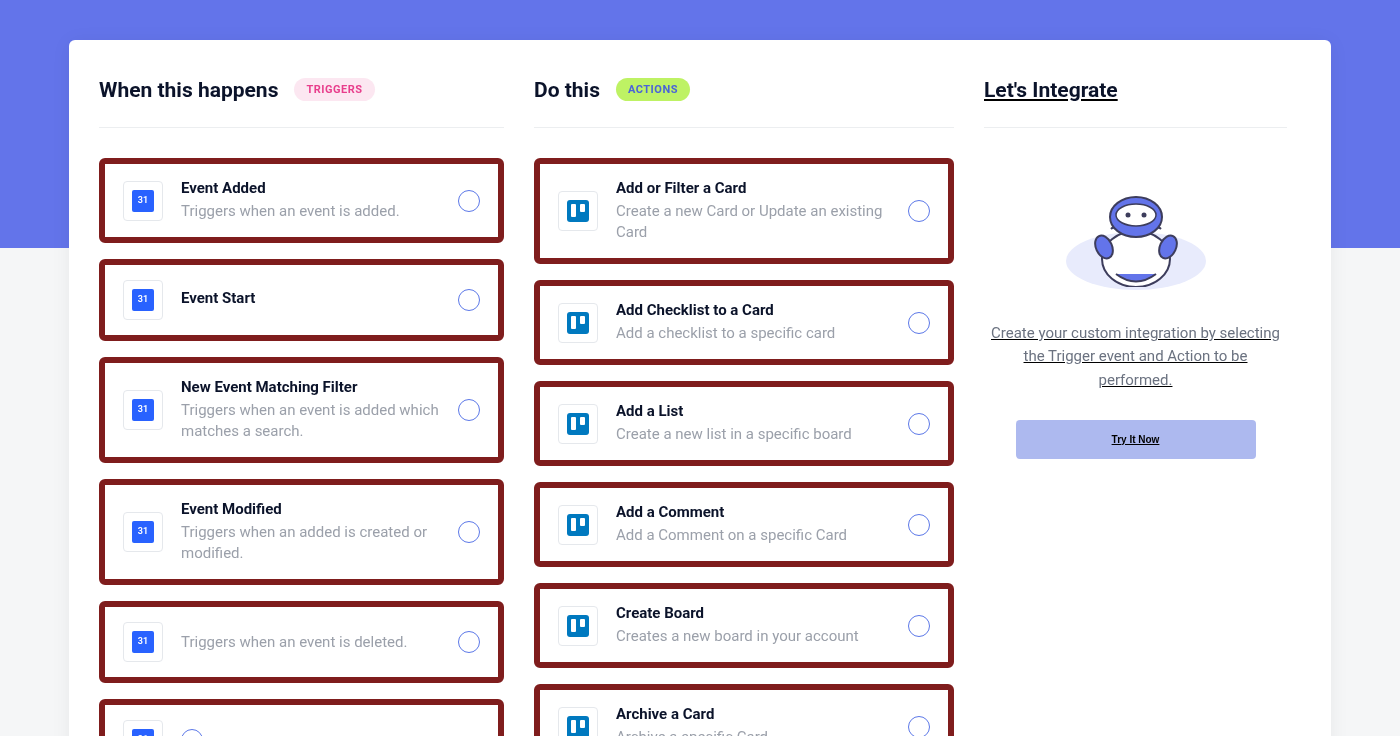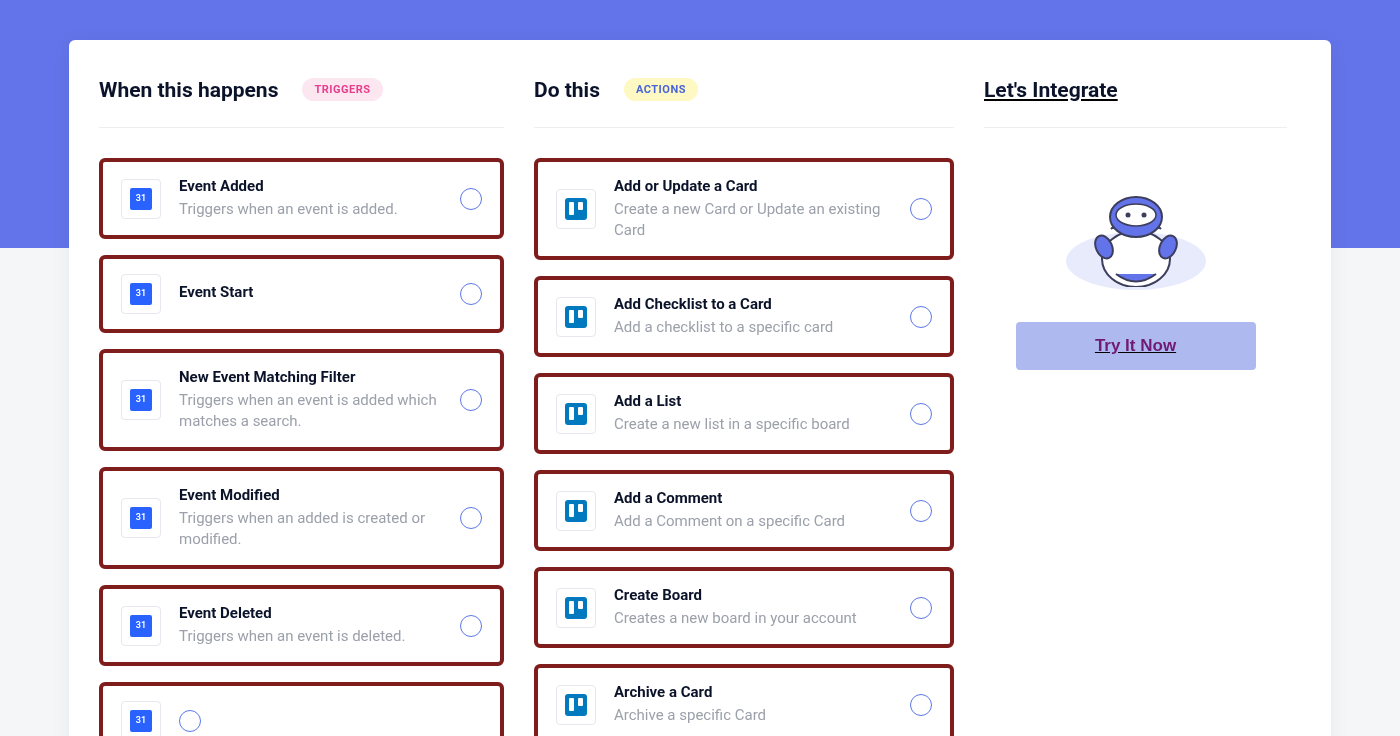--- a/index.html
+++ b/index.html
@@ -35,47 +35,47 @@
     }
     .col {
       padding: 0 15px;
     }
     .col-triggers { width: 450px; padding-left: 30px;}
     .col-actions  { width: 450px; }
     .col-integrate{ width: 332px; padding-right: 44px; flex: 1; text-decoration: underline;}
     .col-header {
       display: flex;
       align-items: center;
-      gap: 24px;
+      gap: 16px;
       padding-bottom: 18px;
       border-bottom: 1px solid #eceef0;
       margin-bottom: 30px;
       height: 58px;
     }
     .col-title {
       font-size: 21px;
       font-weight: 700;
       color: #0b132a;
     }
     .badge {
       display: inline-block;
       font-size: 11px;
       font-weight: 700;
       letter-spacing: 0.5px;
       padding: 5px 12px;
       border-radius: 14px;
     }
     .badge-triggers { background: #fce7f1; color: #e83e8c; }
-    .badge-actions  { background: #fef9c3; color: #4a64d8; }
+    .badge-actions  { background: #bef264; color: #4a64d8; }
 
     .item {
       display: flex;
       align-items: center;
       gap: 18px;
-      border: 4px solid #7f1d1d;
+      border: 6px solid #7f1d1d;
       border-radius: 6px;
       padding: 15px 18px;
       margin-bottom: 16px;
       cursor: pointer;
       background: #fff;
     }
     .icon-wrap {
       width: 40px; height: 40px;
       border: 1px solid #e5e8ec;
       border-radius: 4px;
@@ -167,22 +167,22 @@
       margin-bottom: 28px;
       padding: 0 6px;
     }
     .try-btn {
       display: block;
       margin: 0 auto;
       width: 240px;
       padding: 14px 0;
       text-align: center;
       background: #adb9ef;
-      color: #701a75;
-      font-size: 17px;
+      color: #000000;
+      font-size: 10px;
       font-weight: 600;
       border: none;
       border-radius: 4px;
       cursor: pointer;
     }
   </style>
 </head>
 <body>
 
 <div class="top-banner"></div>
@@ -237,21 +237,20 @@
           <div class="item-desc">Triggers when an added is created or modified.</div>
         </div>
         <div class="radio"></div>
       </div>
 
       <div class="item">
         <div class="icon-wrap">
             <div class="cal-icon"></div>
           </div>
         <div class="item-body">
-          <div class="item-title">Event Deleted</div>
           <div class="item-desc">Triggers when an event is deleted.</div>
         </div>
         <div class="radio"></div>
       </div>
 
       <div class="item">
         <div class="icon-wrap">
             <div class="cal-icon"></div>
           </div>
         <div class="radio"></div>
@@ -262,21 +261,21 @@
       <div class="col-header">
         <div class="col-title">Do this</div>
         <span class="badge badge-actions">ACTIONS</span>
       </div>
 
       <div class="item">
         <div class="icon-wrap">
             <div class="trello-icon"></div>
           </div>
         <div class="item-body">
-          <div class="item-title">Add or Update a Card</div>
+          <div class="item-title">Add or Filter a Card</div>
           <div class="item-desc">Create a new Card or Update an existing Card</div>
         </div>
         <div class="radio"></div>
       </div>
 
       <div class="item">
         <div class="icon-wrap">
             <div class="trello-icon"></div>
           </div>
         <div class="item-body">
@@ -346,18 +345,19 @@
             <ellipse cx="55" cy="46" rx="20" ry="11" fill="#fff" stroke="#3d3d5c" stroke-width="1.5"></ellipse>
             <circle cx="47" cy="46" r="2.5" fill="#3d3d5c"></circle>
             <circle cx="63" cy="46" r="2.5" fill="#3d3d5c"></circle>
             <ellipse cx="23" cy="78" rx="8" ry="12" fill="#6374ea" stroke="#3d3d5c" stroke-width="2" transform="rotate(-25 23 78)"></ellipse>
             <ellipse cx="87" cy="78" rx="8" ry="12" fill="#6374ea" stroke="#3d3d5c" stroke-width="2" transform="rotate(25 87 78)"></ellipse>
             <path d="M 35 105 Q 55 120 75 105" fill="#6374ea" stroke="#3d3d5c" stroke-width="2"></path>
           </svg>
         </div>
       </div>
 
+      <div class="integrate-desc">Create your custom integration by selecting the Trigger event and Action to be performed.</div>
 
       <button class="try-btn">Try It Now</button>
     </div>
 
   </div>
 </div>
 
 </body></html>

